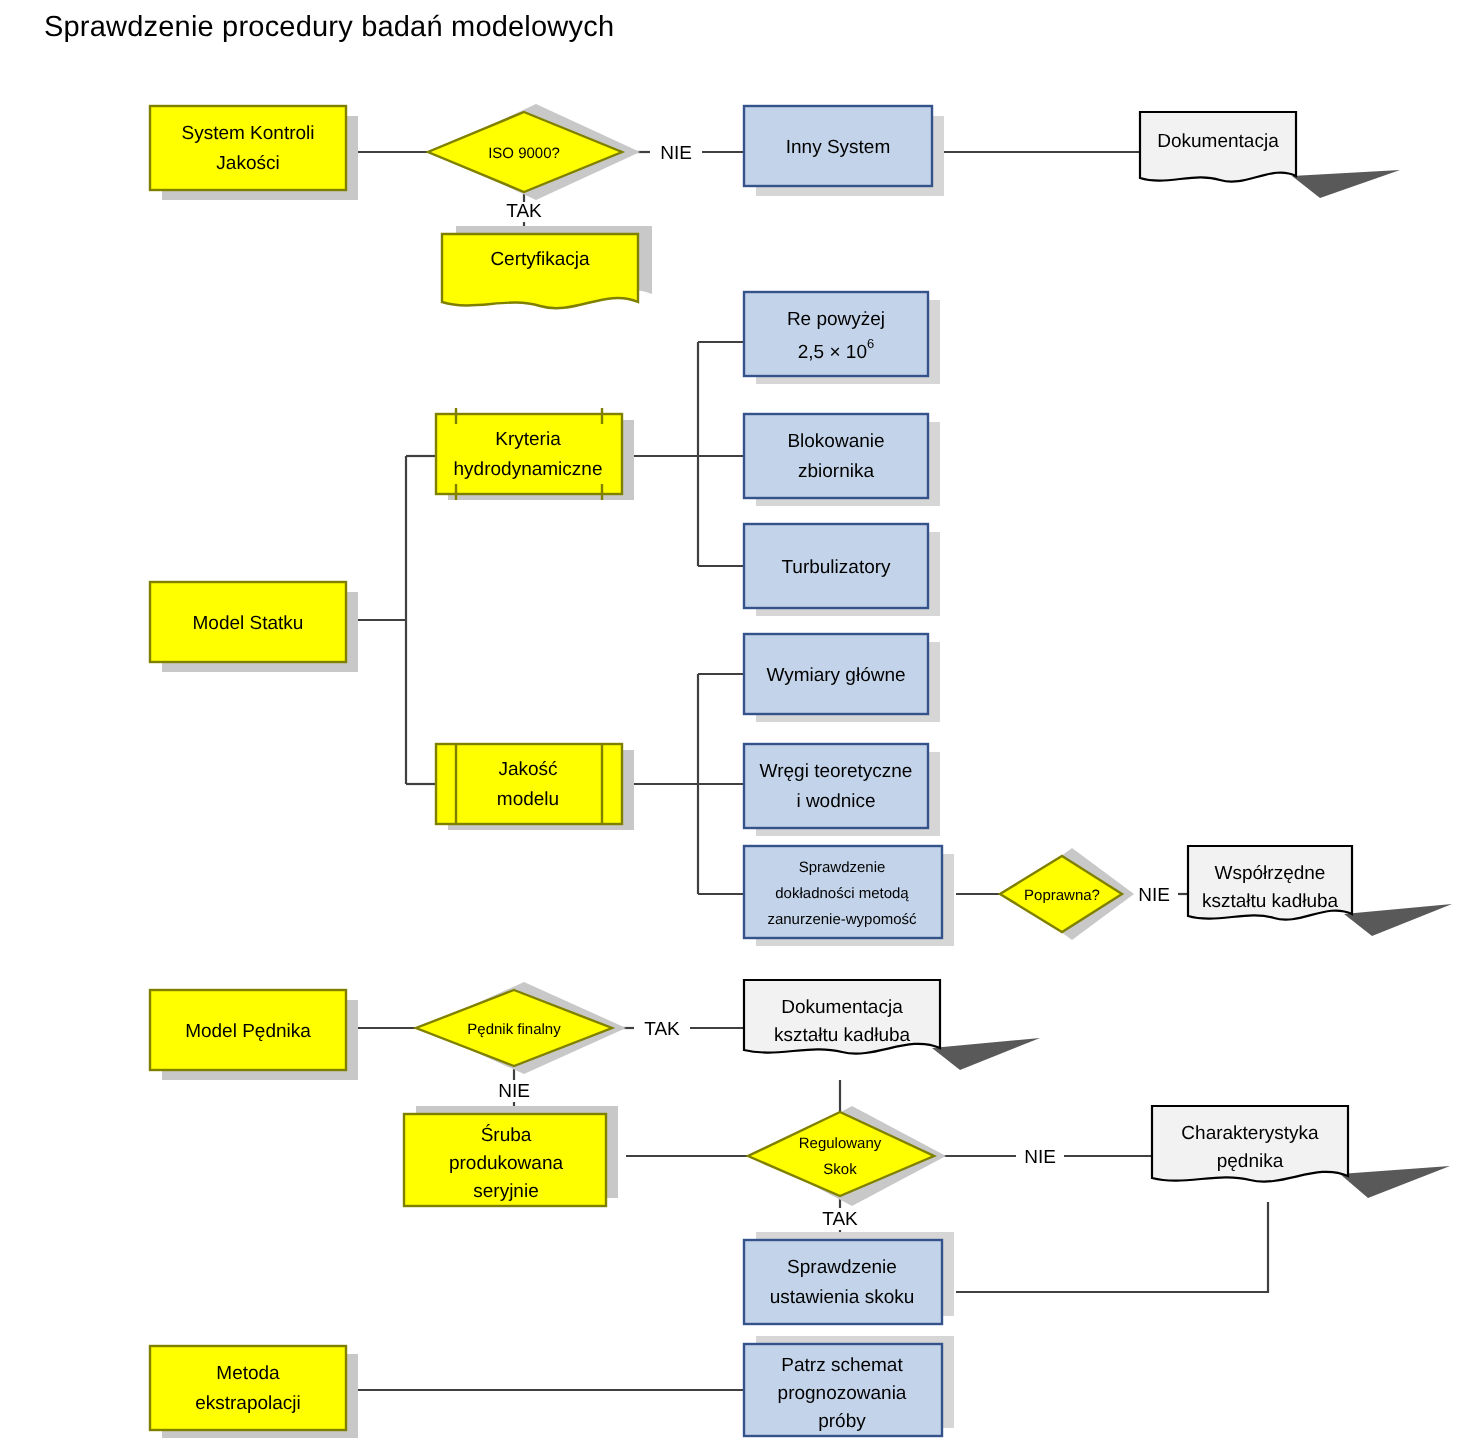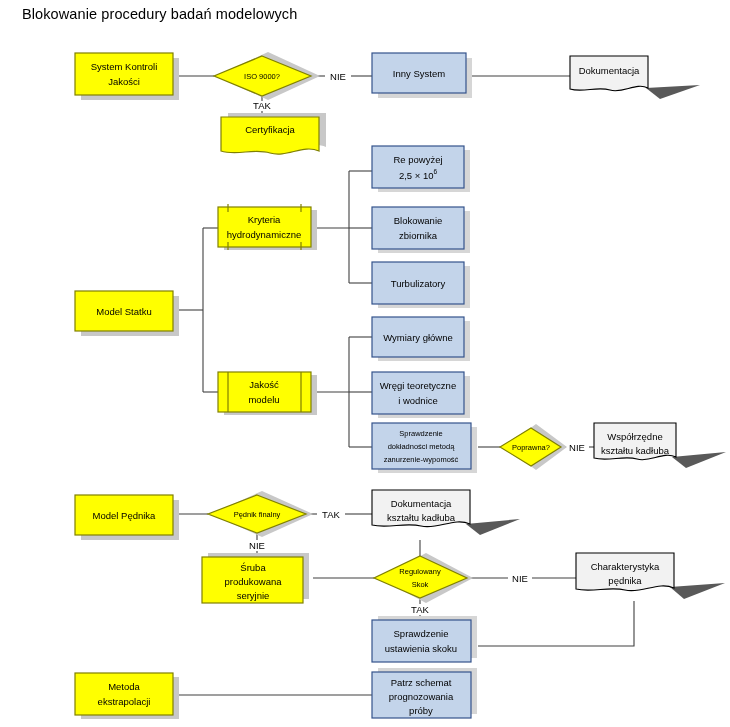--- a/index.html
+++ b/index.html
@@ -52,21 +52,21 @@
     dominant-baseline: middle;
   }
   .sup {
     font-size: 6.5px;
     baseline-shift: super;
   }
 </style>
 </head>
 <body>
 
-<div id="diagram-title">Blokowanie procedury badań modelowych</div>
+<div id="diagram-title">Sprawdzenie procedury badań modelowych</div>
 
 <svg id="flow" width="730" height="727" viewBox="0 0 730 727">
 
   <g stroke="#404040" stroke-width="1.1" fill="none">
 
     <path d="M173,76 L214,76"></path>
 
     <path d="M311,76 L325,76"></path>
     <path d="M351,76 L372,76"></path>
 

